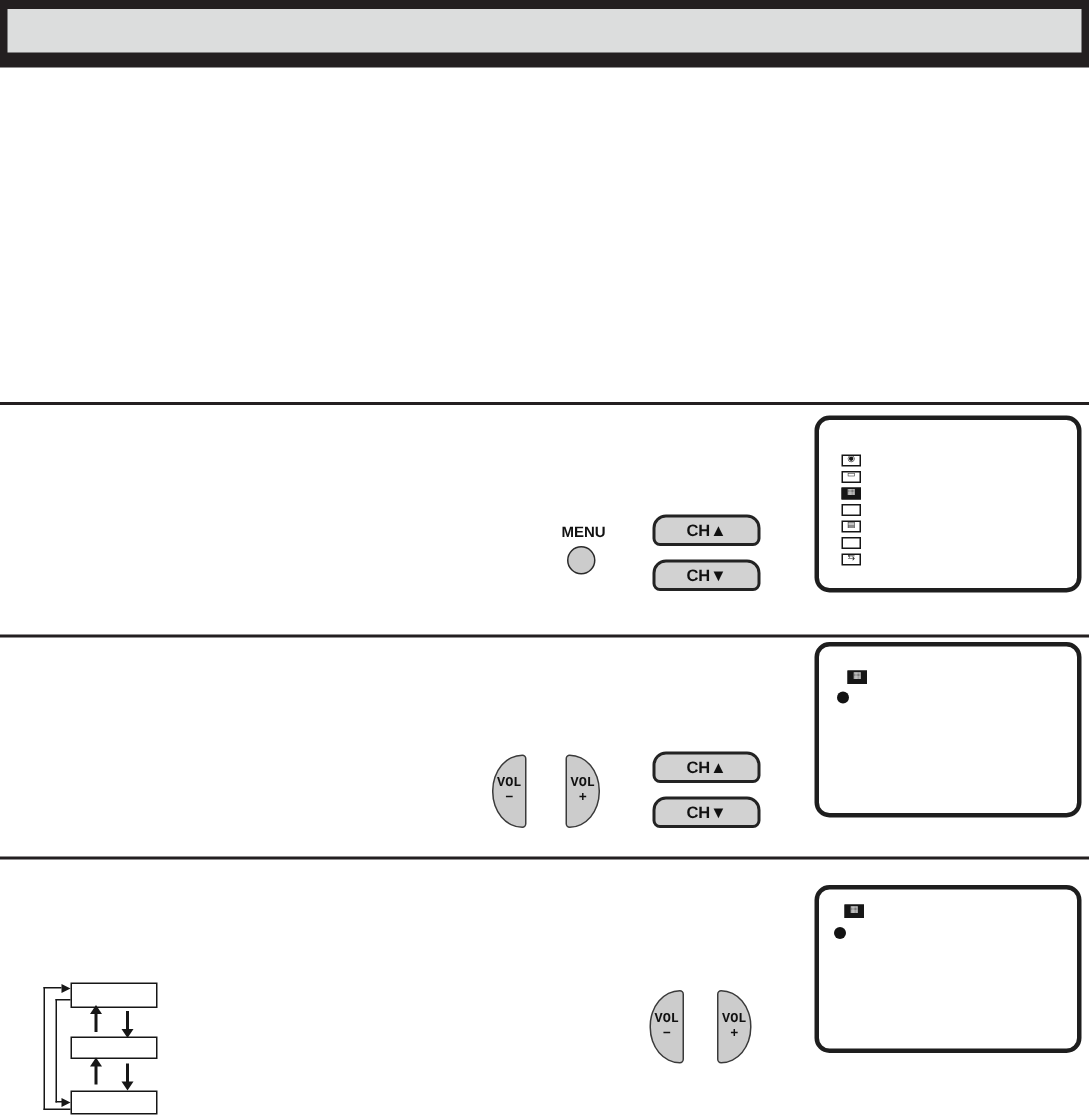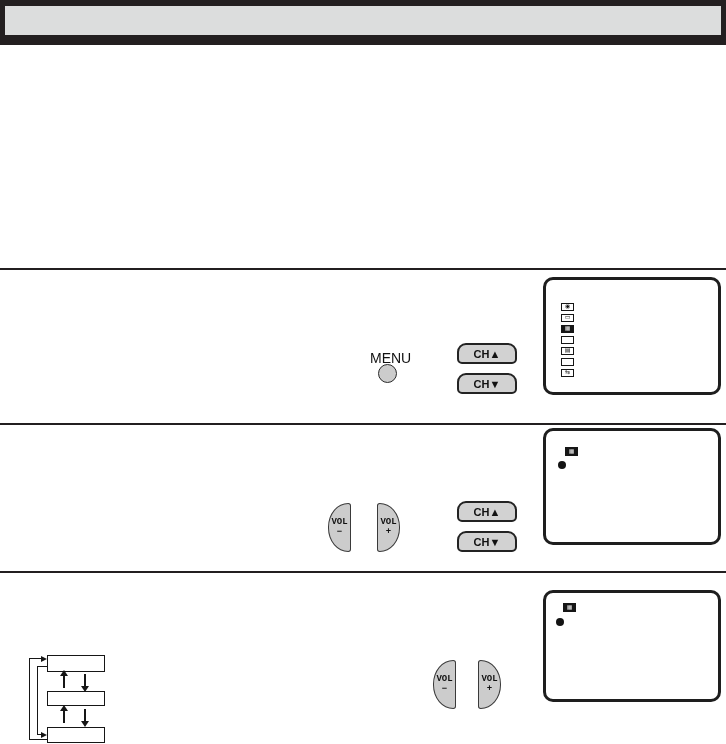--- a/index.html
+++ b/index.html
@@ -28,29 +28,29 @@
       border:1px solid #161616;background:#fff;color:#161616;font-size:6px;line-height:5px;
       text-align:center;overflow:hidden;}
   .mi .glyph{display:block;width:100%;height:100%;}
   .mi.sel{background:#161616;color:#e9e9e9;}
 
   .osd-icon{position:absolute;box-sizing:border-box;width:13px;height:9px;background:#161616;
       border:1px solid #161616;color:#e9e9e9;font-size:6px;line-height:7px;text-align:center;overflow:hidden;}
   .osd-bullet{position:absolute;width:8px;height:8px;border-radius:50%;background:#131313;}
 
   
-  .ch-btn{position:absolute;left:457px;width:60px;height:21px;box-sizing:border-box;
+  .ch-btn{position:absolute;left:435px;width:72px;height:21px;box-sizing:border-box;
       background:#d2d2d2;border:2px solid #232323;border-radius:9px 9px 5px 5px;
       display:flex;align-items:center;justify-content:center;
       font-size:11px;font-weight:bold;color:#111;}
   .ch1u{top:343px;}.ch1d{top:373px;}.ch2u{top:501px;}.ch2d{top:531px;}
 
   
   .menu-label{position:absolute;left:370px;top:350px;width:38px;text-align:center;
-      font-size:14px;font-weight:normal;color:#111;}
+      font-size:10px;font-weight:bold;color:#111;}
   .menu-circle{position:absolute;left:378px;top:364px;width:19px;height:19px;box-sizing:border-box;
       border-radius:50%;background:#cccccc;border:1.5px solid #2a2a2a;}
 
   
   .vol-btn{position:absolute;width:23px;height:49px;box-sizing:border-box;background:#cccccc;
       border:1.3px solid #3a3a3a;display:flex;flex-direction:column;align-items:center;
       justify-content:center;font-size:9px;font-weight:bold;color:#111;line-height:1.05;font-family:Liberation Mono, monospace;}
   .vol-minus{border-radius:22px 3px 3px 22px / 26px 3px 3px 26px;}
   .vol-plus{border-radius:3px 22px 22px 3px / 3px 26px 26px 3px;}
   .v2m{left:328px;top:503px;}.v2p{left:377px;top:503px;}

